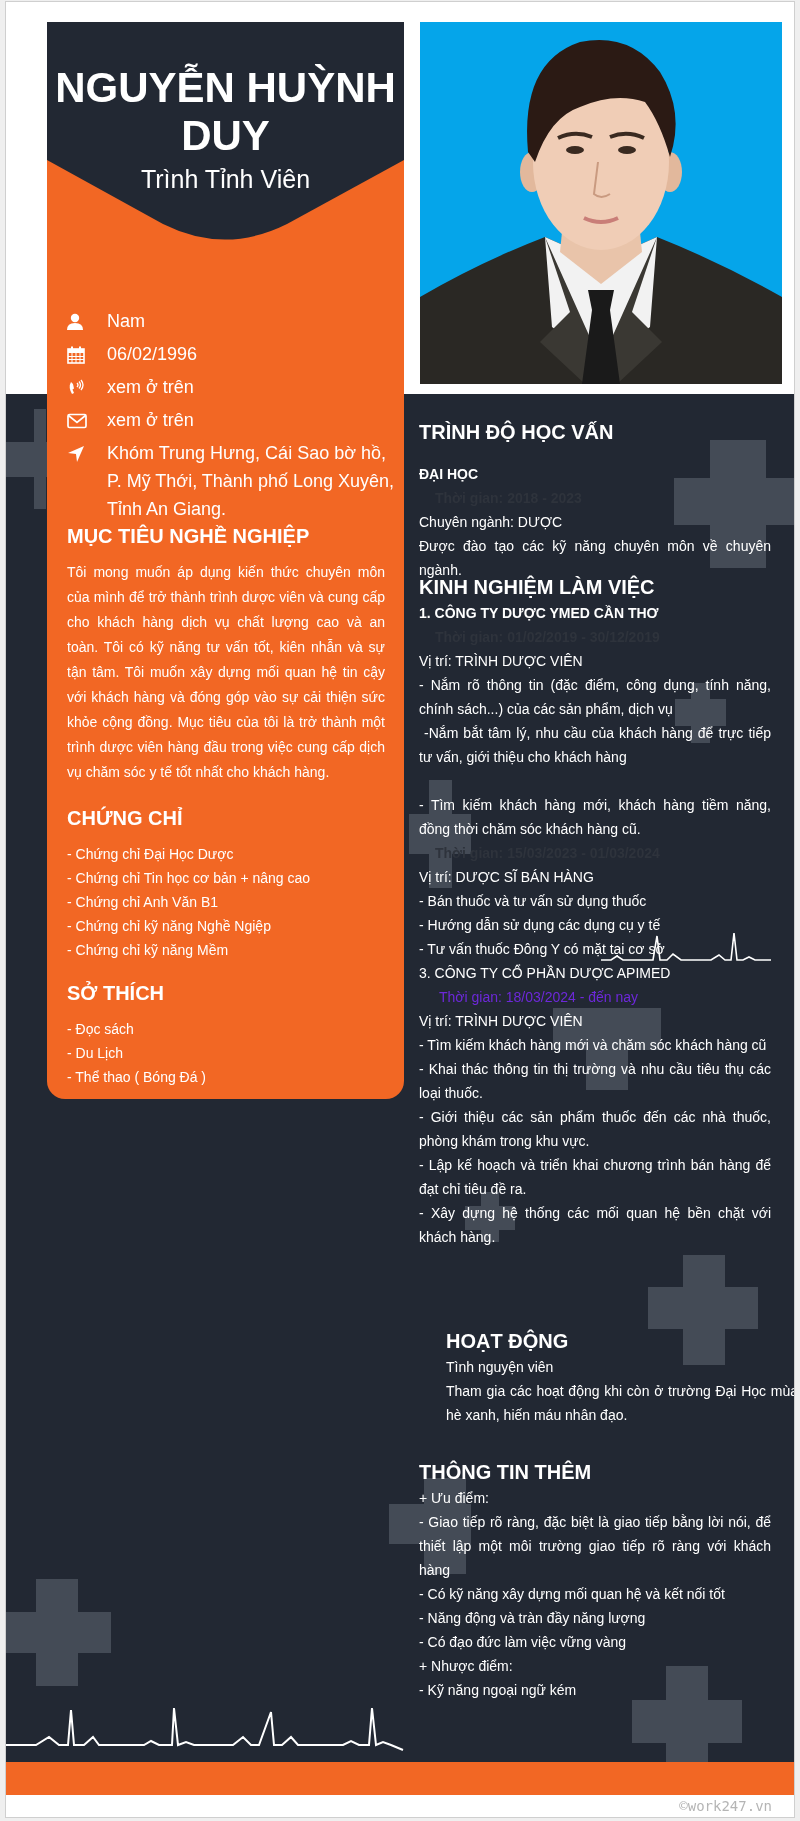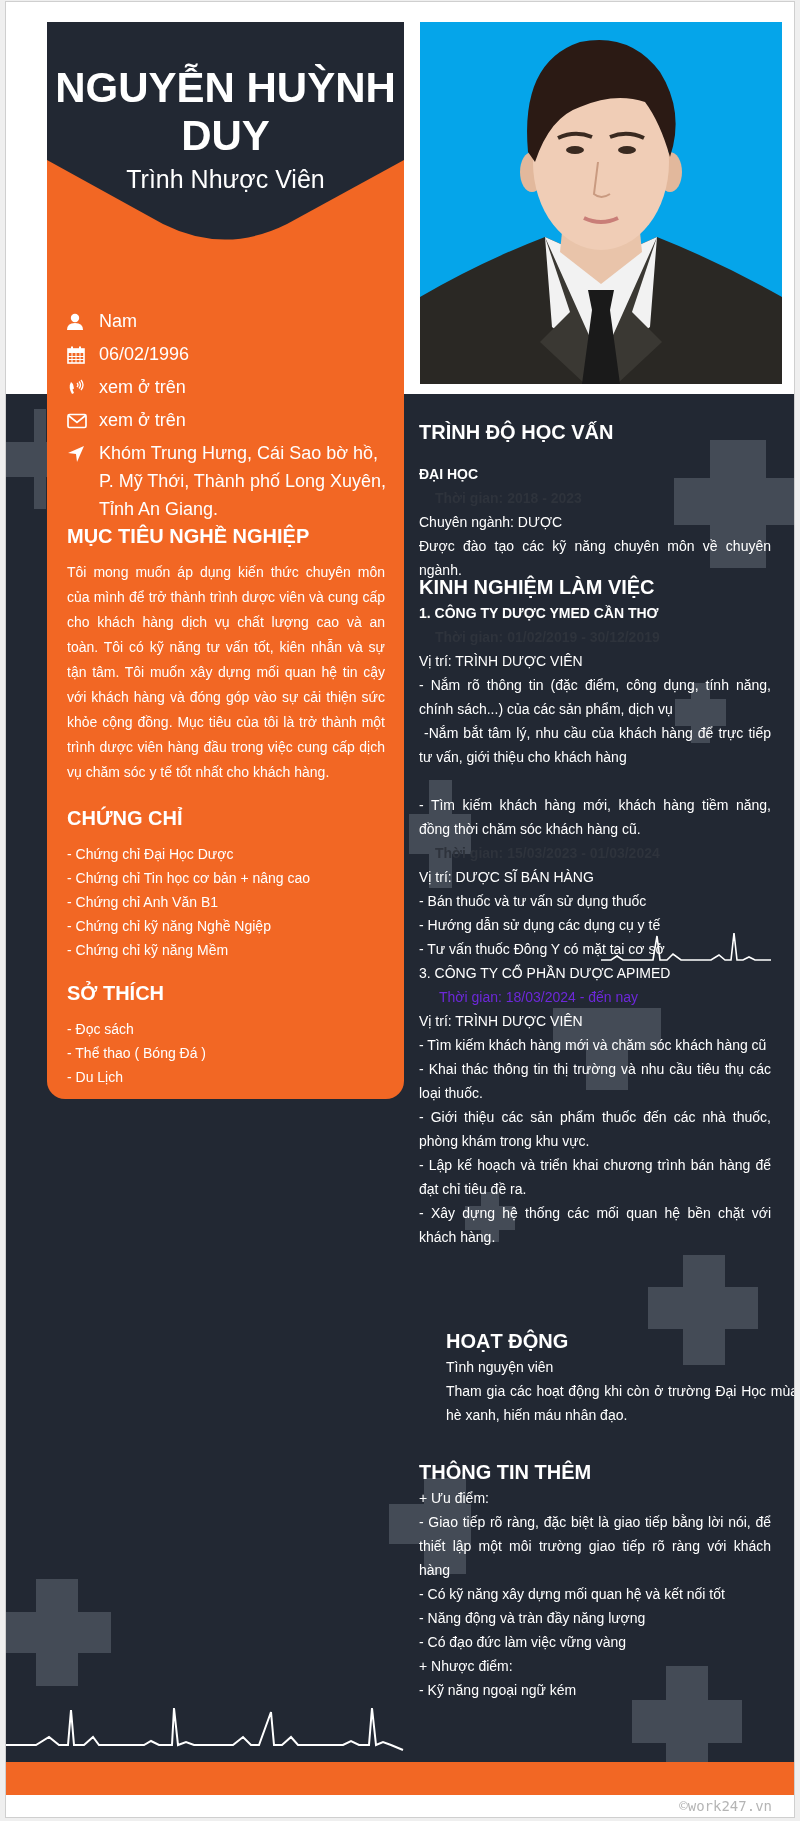--- a/index.html
+++ b/index.html
@@ -34,21 +34,21 @@
     position: absolute; left: 0; top: 42px; width: 357px; text-align: center;
     color: #fff; font-weight: bold; font-size: 42px; line-height: 48px;
   }
   .job-title {
     position: absolute; left: 0; top: 143px; width: 357px; text-align: center;
     color: #fff; font-size: 25px;
   }
   .info-list { position: absolute; left: 20px; top: 283px; width: 330px; }
   .info-row { display: flex; align-items: flex-start; color: #fff; font-size: 18px; line-height: 33px; }
   .info-row .ic { width: 32px; flex: none; display: flex; justify-content: flex-start; align-items: center; height: 33px; }
-  .info-row .txt { flex: 1; line-height: 28px; padding-top: 2px; }
+  .info-row .txt { flex: 1; line-height: 28px; padding-top: 2px; margin-left: 8px; }
   .info-row.addr .txt { line-height: 28px; }
   .sec-title { color: #fff; font-weight: bold; font-size: 20px; }
   .left-section { position: absolute; left: 20px; width: 318px; color: #fff; }
   .objective-text { font-size: 14px; line-height: 25px; text-align: justify; margin-top: 12px; }
   .bullets { font-size: 14px; line-height: 24px; margin-top: 12px; }
 
   
   .photo-frame {
     position: absolute; left: 414px; top: 20px; width: 362px; height: 362px;
     background: #05a5ea; overflow: hidden;
@@ -116,21 +116,21 @@
   </svg>
   <svg class="ecg" style="left:595px;top:928px;" width="170" height="36" viewBox="0 0 170 36">
     <polyline fill="none" stroke="#ffffff" stroke-width="1.6" points="0,30 10,30 16,26 22,30 52,30 56,6 59,30 66,30 72,24 80,30 110,30 118,25 124,30 130,30 133,3 136,30 142,30 148,27 154,30 170,30"></polyline>
   </svg>
 
   <div class="left-card">
     <svg class="left-head-svg" width="357" height="230" viewBox="0 0 357 230">
       <path d="M0,0 H357 V138 L240,202 Q178,233 116,202 L0,138 Z" fill="#222833"></path>
     </svg>
     <div class="name">NGUYỄN HUỲNH DUY</div>
-    <div class="job-title">Trình Nhược Viên</div>
+    <div class="job-title">Trình Tỉnh Viên</div>
 
     <div class="info-list">
       <div class="info-row">
         <span class="ic">
           <svg width="16" height="18" viewBox="0 0 16 18">
               <circle cx="8" cy="5" r="4.2" fill="#fff"></circle>
               <path d="M0,17 Q0,10 8,10 Q16,10 16,17 Z" fill="#fff"></path>
             </svg>
         </span>
         <span class="txt">Nam</span>
@@ -188,22 +188,22 @@
         <div>- Chứng chỉ Anh Văn B1</div>
         <div>- Chứng chỉ kỹ năng Nghề Ngiệp</div>
         <div>- Chứng chỉ kỹ năng Mềm</div>
       </div>
     </div>
 
     <div class="left-section" style="top:960px;">
       <div class="sec-title">SỞ THÍCH</div>
       <div class="bullets">
         <div>- Đọc sách</div>
+        <div>- Du Lịch</div>
         <div>- Thể thao ( Bóng Đá )</div>
-        <div>- Du Lịch</div>
       </div>
     </div>
   </div>
 
   <div class="photo-frame">
     <svg width="362" height="362" viewBox="0 0 362 362">
       <rect width="362" height="362" fill="#05a5ea"></rect>
 
       <path d="M0,275 Q60,240 125,215 L181,240 L237,215 Q300,240 362,275 V362 H0 Z" fill="#2a2824"></path>
 

